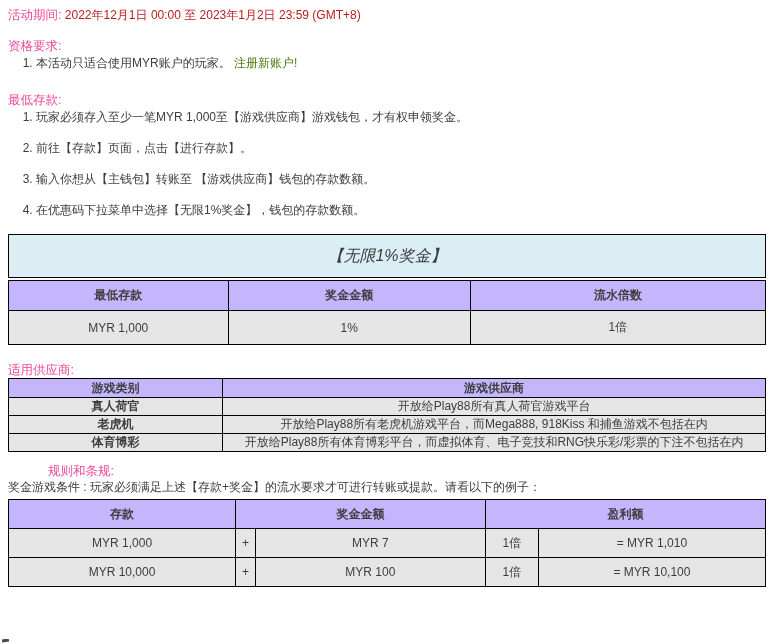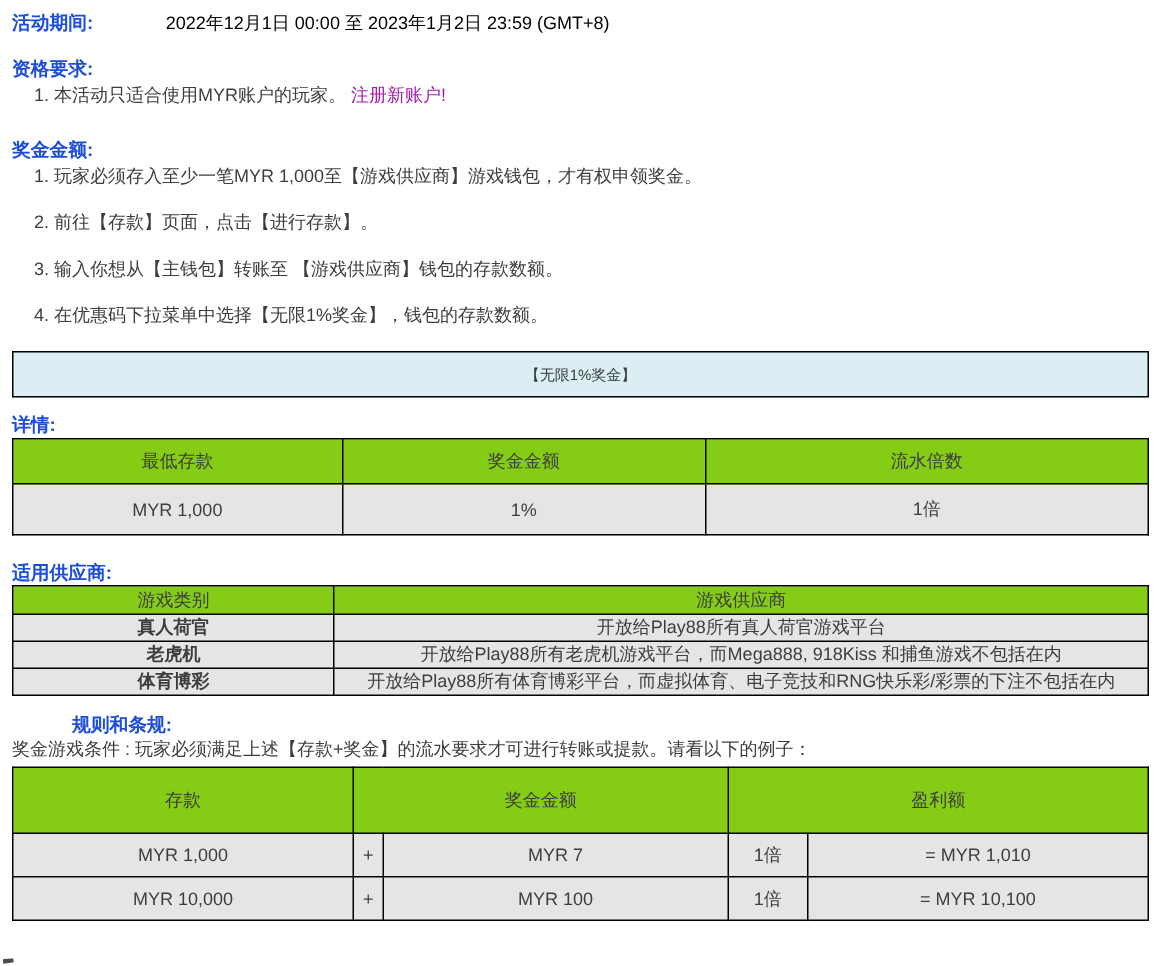--- a/index.html
+++ b/index.html
@@ -8,65 +8,66 @@
     width: 774px; height: 644px; overflow: hidden;
     background: #ffffff;
     font-family: "Liberation Sans", sans-serif;
     font-size: 12px;
     color: #3d3d3d;
     position: relative;
   }
   .page { padding: 8px; }
 
   .h-orange {
-    color: #1d4ed8;
-    font-weight: bold;
+    color: #ec4899;
+    font-weight: normal;
     font-size: 12.5px;
     line-height: 14px;
   }
   .inline-label { display: inline; }
   .period-line { line-height: 15px; }
-  .period-value { color: #000000; margin-left: 45px; }
+  .period-value { color: #b91c1c; }
 
   .sec-heading { margin-top: 16px; }
   .sec-heading.howto { margin-top: 22px; }
   .sec-heading.details { margin-top: 11px; }
   .sec-heading.providers { margin-top: 18px; }
   .sec-heading.rules { margin-top: 12px; margin-left: 40px; }
 
   ol.num-list {
     margin: 3px 0 0 0;
     padding: 0 0 0 28px;
     list-style: decimal;
   }
   ol.num-list li { line-height: 15px; margin-bottom: 16px; }
   ol.num-list.single li { margin-bottom: 0; }
 
-  a.reg-link { color: #a21caf; text-decoration: none; cursor: pointer; }
+  a.reg-link { color: #4d7c0f; text-decoration: none; cursor: pointer; }
 
   .promo-box {
     margin-top: 5px;
-    height: 31px;
+    height: 44px;
     background: #DAEEF3;
     border: 1px solid #000000;
     display: flex;
     align-items: center;
     justify-content: center;
-    font-size: 10px;
+    font-size: 16px;
+    font-style: italic;
   }
 
   table {
     border-collapse: collapse;
     width: 758px;
     table-layout: fixed;
   }
   table, th, td { border: 1px solid #000000; }
   th {
-    background: #84cc16;
-    font-weight: normal;
+    background: #c4b5fd;
+    font-weight: bold;
     text-align: center;
     padding: 0 2px;
   }
   td {
     background: #e5e5e5;
     text-align: center;
     padding: 0 2px;
   }
 
   .tbl-details { margin-top: 2px; }
@@ -74,21 +75,21 @@
   .tbl-details td { height: 34px; }
 
   .tbl-providers { margin-top: 1px; }
   .tbl-providers th { height: 19px; }
   .tbl-providers td { height: 18px; }
   .tbl-providers td.cat { font-weight: bold; }
 
   .rules-condition { margin-top: 2px; line-height: 15px; }
 
   .tbl-examples { margin-top: 4px; }
-  .tbl-examples th { height: 44px; }
+  .tbl-examples th { height: 29px; }
   .tbl-examples td { height: 29px; }
 
   .cutoff-fragment {
     position: absolute;
     left: 2px; top: 639px;
     width: 8px; height: 4px;
     overflow: hidden;
   }
   .cutoff-fragment::before {
     content: "";
@@ -109,33 +110,32 @@
   </div>
 
   <div class="h-orange sec-heading">资格要求:</div>
   <ol class="num-list single">
     <li>
       <span>本活动只适合使用MYR账户的玩家。</span>
       <a class="reg-link">注册新账户!</a>
     </li>
   </ol>
 
-  <div class="h-orange sec-heading howto">奖金金额:</div>
+  <div class="h-orange sec-heading howto">最低存款:</div>
   <ol class="num-list">
     <li>玩家必须存入至少一笔MYR 1,000至【游戏供应商】游戏钱包，才有权申领奖金。</li>
     <li>前往【存款】页面，点击【进行存款】。</li>
     <li>输入你想从【主钱包】转账至 【游戏供应商】钱包的存款数额。</li>
     <li>在优惠码下拉菜单中选择【无限1%奖金】，钱包的存款数额。</li>
   </ol>
 
   <div class="promo-box">
     <span>【无限1%奖金】</span>
   </div>
 
-  <div class="h-orange sec-heading details">详情:</div>
   <table class="tbl-details">
     <colgroup>
         <col style="width:29%">
         <col style="width:32%">
         <col style="width:39%">
       </colgroup>
     <tbody>
         <tr>
       <th>最低存款</th>
       <th>奖金金额</th>

